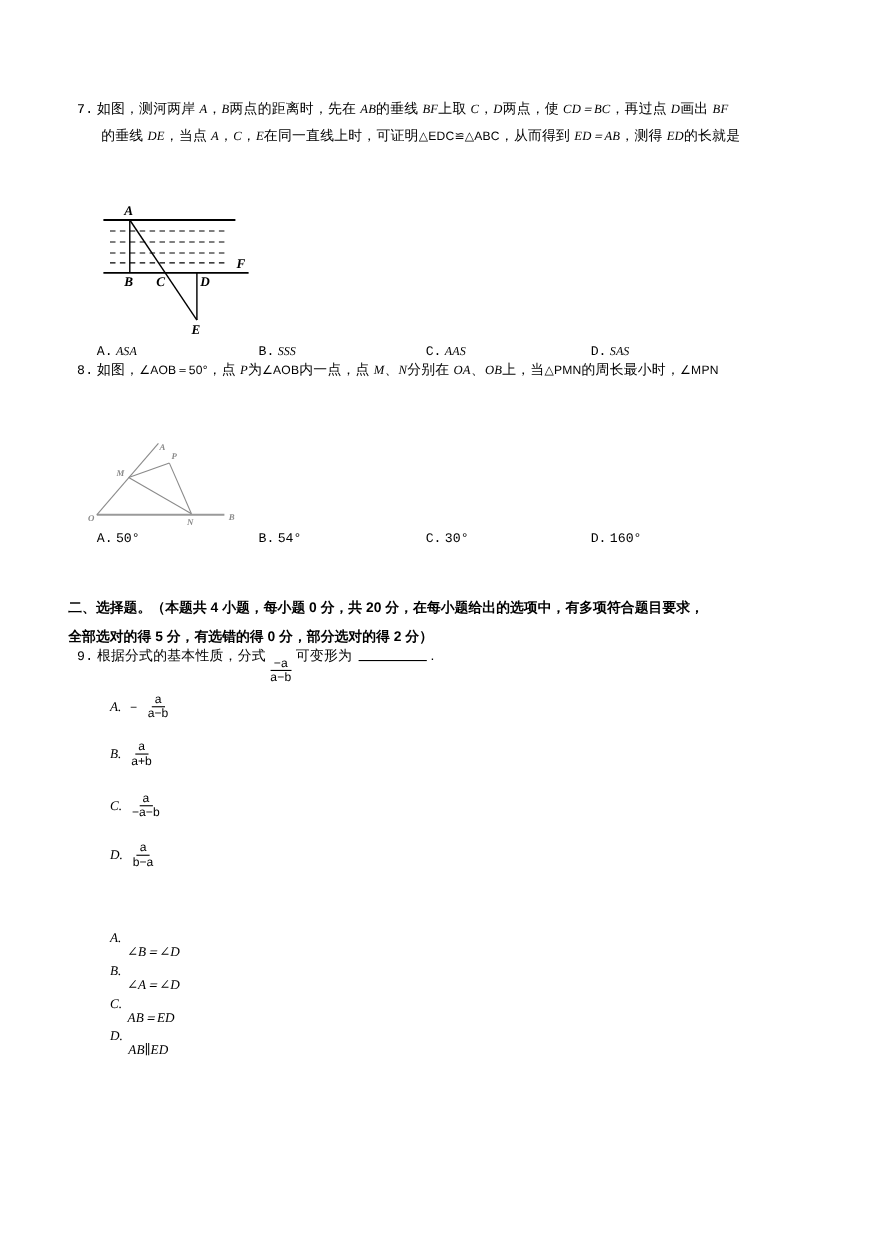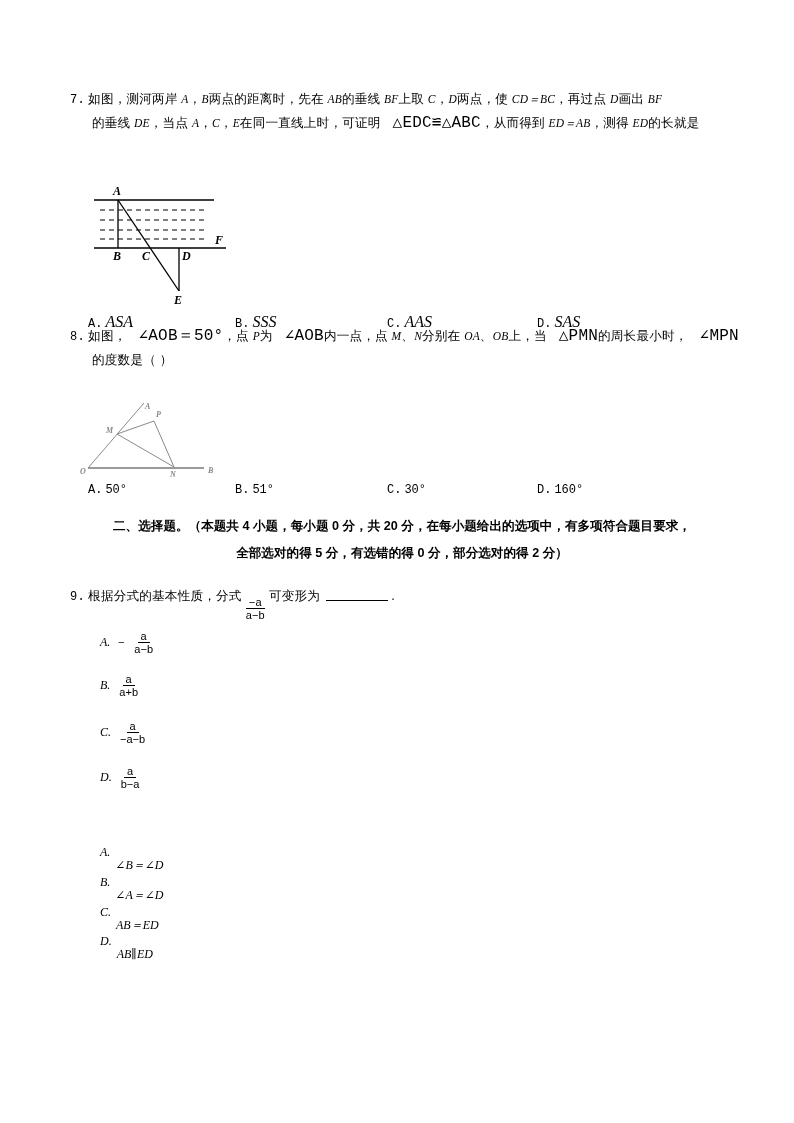--- a/index.html
+++ b/index.html
@@ -44,23 +44,22 @@
   .cn {
     font-family: "Liberation Sans", "DejaVu Sans", sans-serif;
     font-size: 12.6px;
   }
   .mi {   
     font-family: "Liberation Serif", "DejaVu Serif", serif;
     font-style: italic;
     font-size: 11.5px;
   }
   .mir {  
-    font-family: Liberation Mono, monospace;
-    font-size: 16px;
-    margin-left: 12px;
+    font-family: Liberation Sans, sans-serif;
+    font-size: 11px;
   }
 
   
   .opts {
     position: absolute;
     left: 88px;
     width: 660px;
     display: flex;
     font-size: 12px;
   }
@@ -69,21 +68,21 @@
     align-items: baseline;
     gap: 3px;
   }
   .opt .lab {
     font-family: "Liberation Mono", "DejaVu Sans Mono", monospace;
     font-size: 12px;
   }
   .opt .val {
     font-family: "Liberation Serif", "DejaVu Serif", serif;
     font-style: italic;
-    font-size: 16px;
+    font-size: 11px;
   }
   .opt.w1 { width: 147px; }
   .opt.w2 { width: 152px; }
   .opt.w3 { width: 150px; }
 
   
   .vopt {
     position: absolute;
     left: 100px;
     display: flex;
@@ -220,23 +219,20 @@
       <span class="lab">D.</span>
       <span class="val">SAS</span>
     </div>
   </div>
 
   <div class="qblock" style="top:325px;">
     <div class="qline">
       <span class="num">8.</span>
       <span><span class="cn">如图，</span><span class="mir">∠AOB＝50°</span><span class="cn">，点 </span><span class="mi">P</span><span class="cn">为</span><span class="mir">∠AOB</span><span class="cn">内一点，点 </span><span class="mi">M</span><span class="cn">、</span><span class="mi">N</span><span class="cn">分别在 </span><span class="mi">OA</span><span class="cn">、</span><span class="mi">OB</span><span class="cn">上，当</span><span class="mir">△PMN</span><span class="cn">的周长最小时，</span><span class="mir">∠MPN</span></span>
     </div>
-    <div class="qline indent">
-      <span><span class="cn">的度数是（    ）</span></span>
-    </div>
   </div>
 
   <div class="figure" style="left:78px; top:396px;">
     <svg width="150" height="85" viewBox="0 0 150 85">
 
       <line x1="10" y1="72" x2="126" y2="72" stroke="#9a9a9a" stroke-width="1.8"></line>
 
       <line x1="10" y1="72" x2="66" y2="7" stroke="#8a8a8a" stroke-width="1"></line>
 
       <line x1="39" y1="38" x2="76" y2="25" stroke="#8a8a8a" stroke-width="1"></line>
@@ -253,33 +249,33 @@
     </svg>
   </div>
 
   <div class="opts" style="top:483px;">
     <div class="opt w1">
       <span class="lab">A.</span>
       <span class="lab">50°</span>
     </div>
     <div class="opt w2">
       <span class="lab">B.</span>
-      <span class="lab">51°</span>
+      <span class="lab">54°</span>
     </div>
     <div class="opt w3">
       <span class="lab">C.</span>
       <span class="lab">30°</span>
     </div>
     <div class="opt">
       <span class="lab">D.</span>
       <span class="lab">160°</span>
     </div>
   </div>
 
-  <div class="section" style="top:513px;text-align:center;">
+  <div class="section" style="top:539px;">
     <div>二、选择题。（本题共 4 小题，每小题 0 分，共 20 分，在每小题给出的选项中，有多项符合题目要求，</div>
     <div>全部选对的得 5 分，有选错的得 0 分，部分选对的得 2 分）</div>
   </div>
 
   <div class="qblock" style="top:585px;">
     <div class="qline">
       <span class="num">9.</span>
       <span><span class="cn">根据分式的基本性质，分式</span></span><span class="frac">
           <span class="topn">−a</span>
           <span class="botn">a−b</span>

